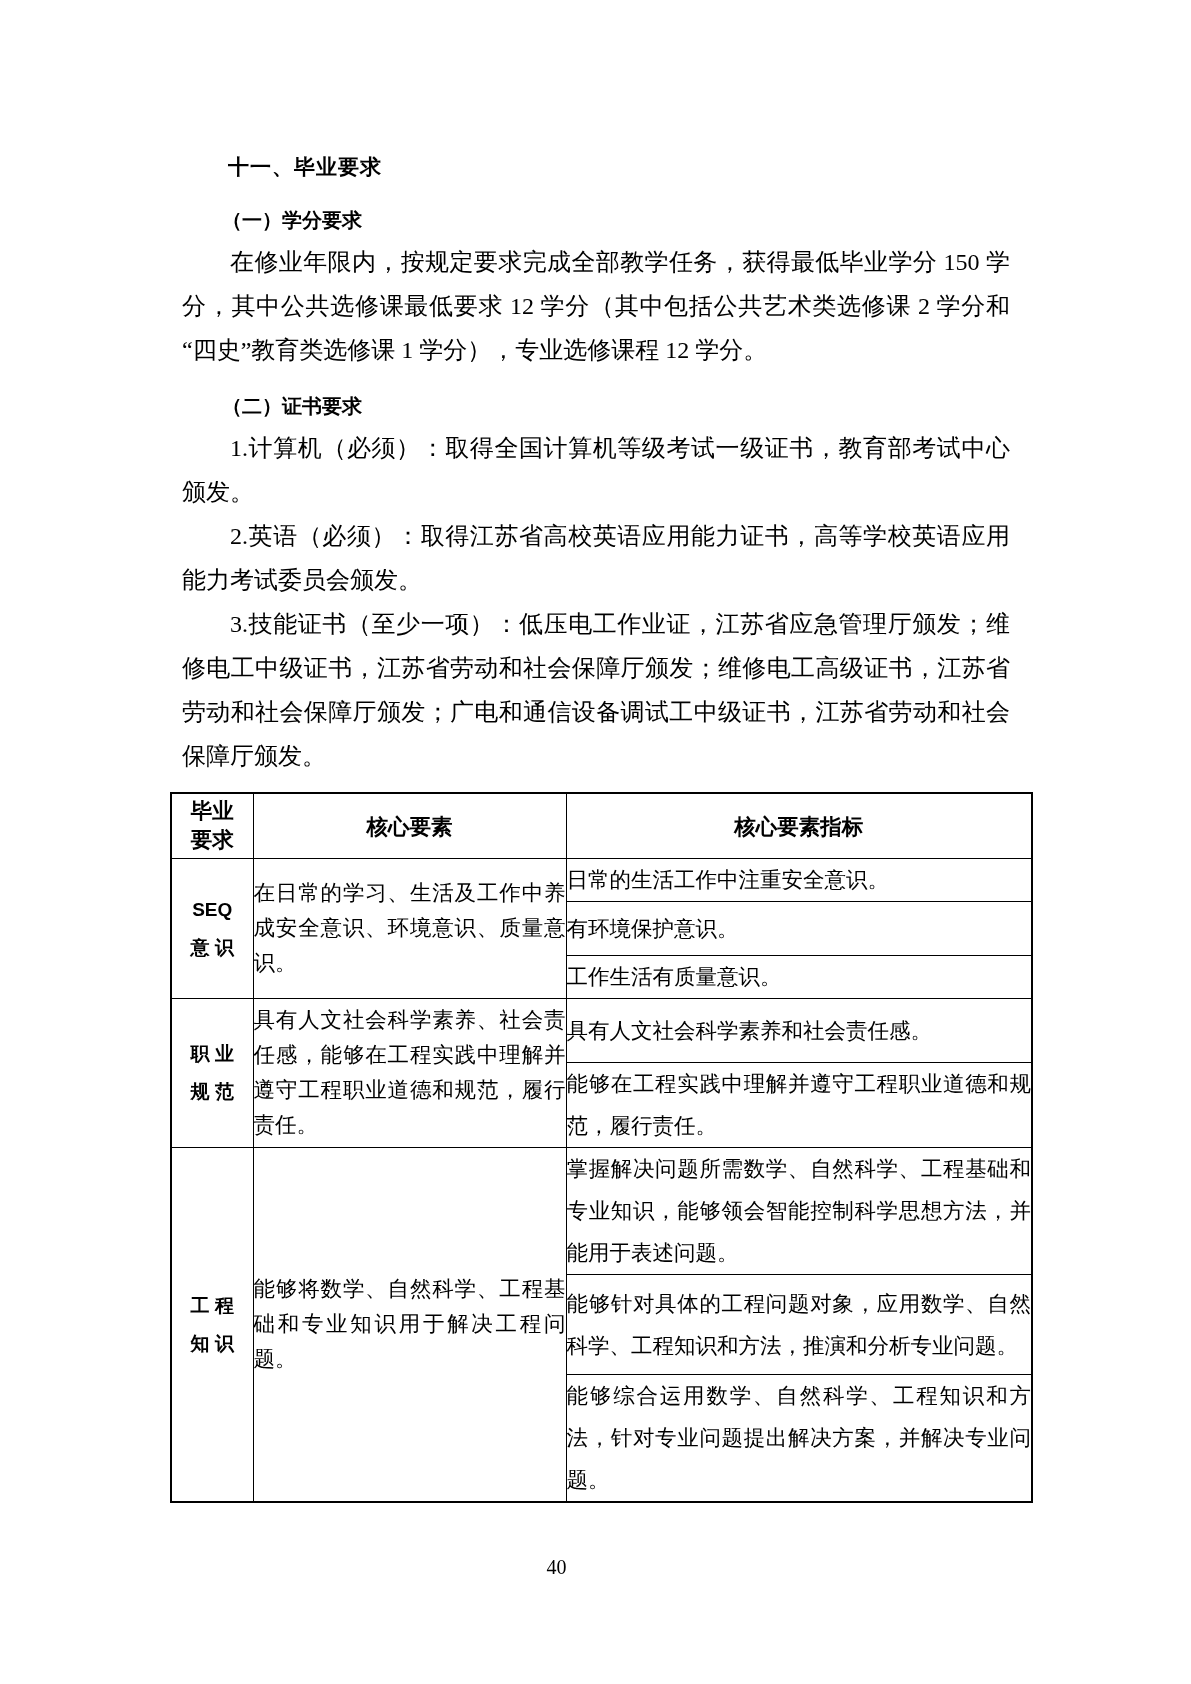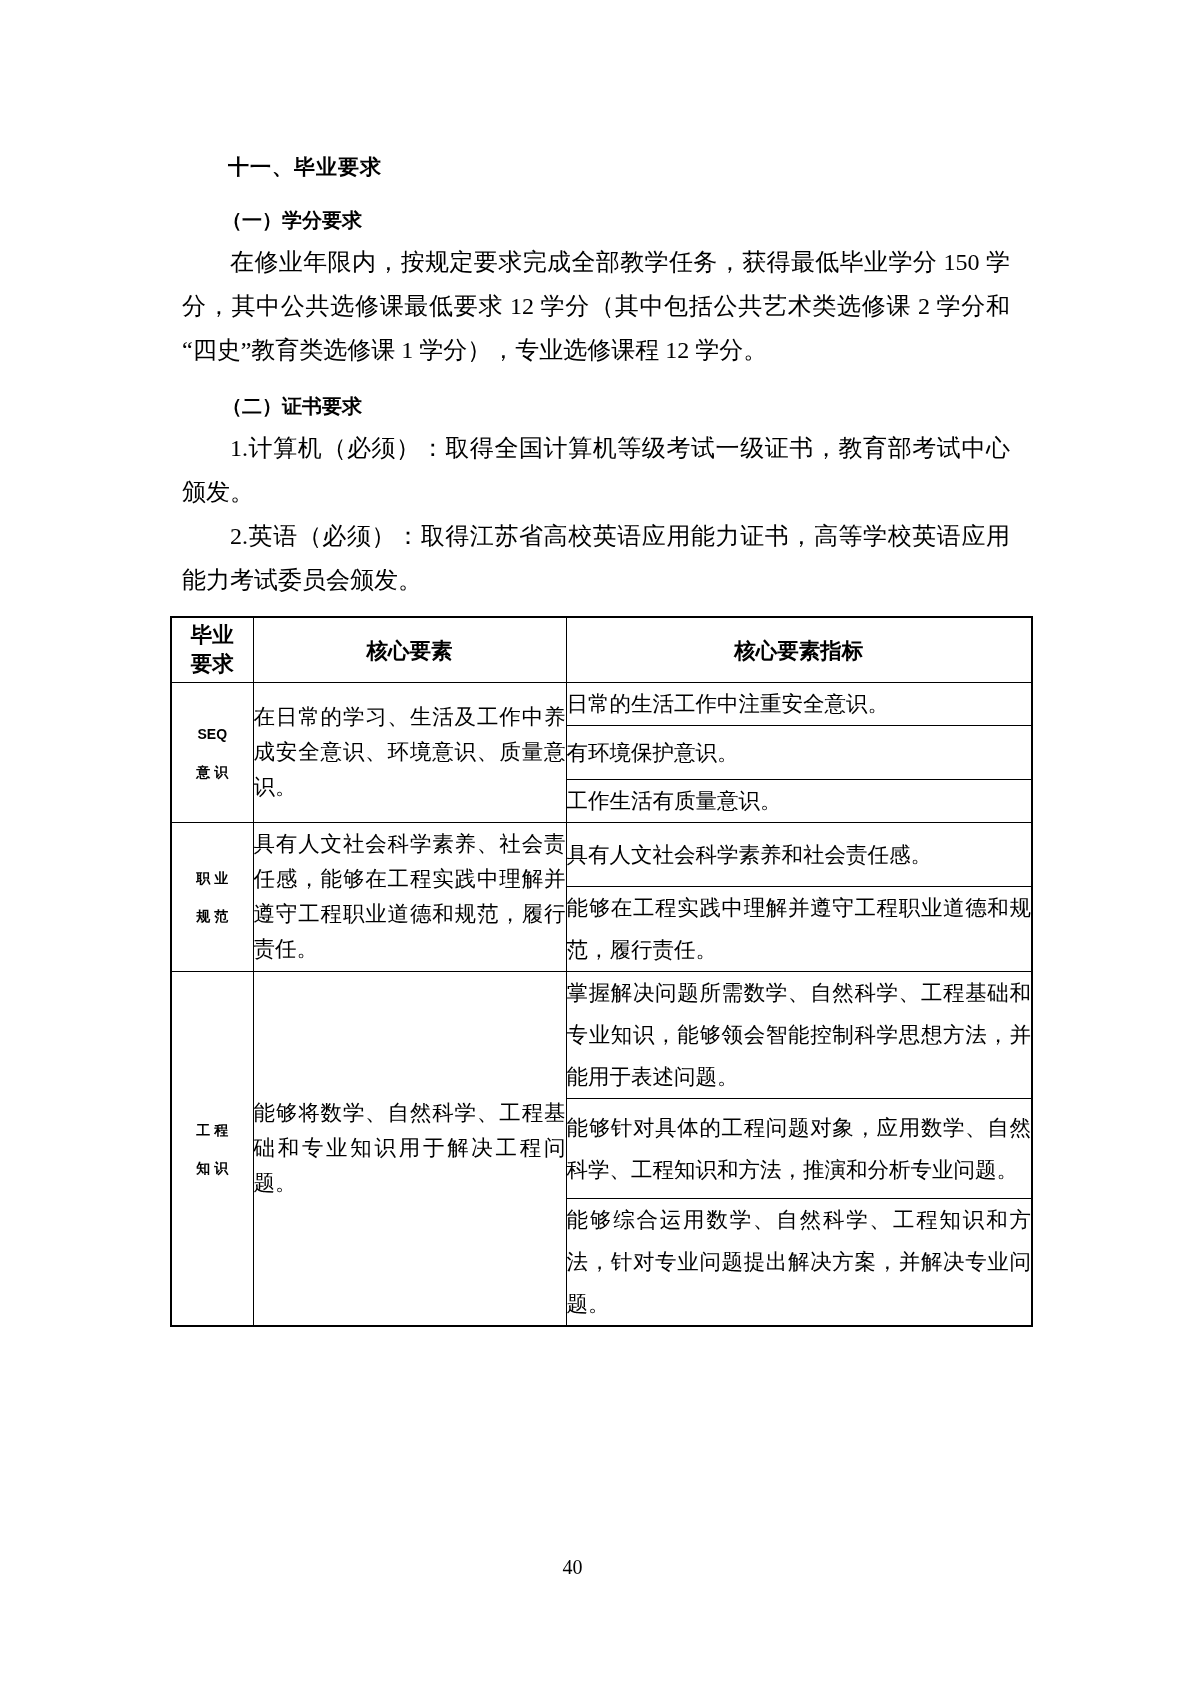--- a/index.html
+++ b/index.html
@@ -60,21 +60,21 @@
     font-family: "Liberation Sans", "DejaVu Sans", sans-serif;
     font-weight: 700;
     font-size: 21.5px;
     text-align: center;
     height: 64px;
   }
   th.col-req { white-space: pre-line; line-height: 29px; }
   td.cell-req {
     font-family: "Liberation Sans", "DejaVu Sans", sans-serif;
     font-weight: 700;
-    font-size: 14px;
+    font-size: 19px;
     text-align: center;
     white-space: pre-line;
     line-height: 38px;
   }
   td.cell-elem {
     font-size: 21.5px;
     line-height: 35px;
     padding: 6px 8px 6px 12px;
     text-align: justify;
   }
@@ -88,39 +88,40 @@
   tr.h54 { height: 54px; }
   tr.h42 { height: 42px; }
   tr.h64 { height: 64px; }
   tr.h76 { height: 76px; }
   tr.h108 { height: 108px; }
   tr.h100 { height: 100px; }
   tr.h90 { height: 90px; }
   .page-number {
     position: absolute;
     top: 1556px;
-    left: 16px;
+    left: 0;
     width: 1113px;
     text-align: center;
     font-size: 20px;
   }
 </style>
 </head>
 <body>
 
 <div class="content">
 
   <h1 class="doc-title">十一、毕业要求</h1>
 
   <h2 class="sec-heading">（一）学分要求</h2>
   <p class="body-para">在修业年限内，按规定要求完成全部教学任务，获得最低毕业学分 150 学分，其中公共选修课最低要求 12 学分（其中包括公共艺术类选修课 2 学分和“四史”教育类选修课 1 学分），专业选修课程 12 学分。</p>
 
   <h2 class="sec-heading">（二）证书要求</h2>
   <p class="body-para">1.计算机（必须）：取得全国计算机等级考试一级证书，教育部考试中心颁发。</p>
   <p class="body-para">2.英语（必须）：取得江苏省高校英语应用能力证书，高等学校英语应用能力考试委员会颁发。</p>
+  <p class="body-para">3.技能证书（至少一项）：低压电工作业证，江苏省应急管理厅颁发；维修电工中级证书，江苏省劳动和社会保障厅颁发；维修电工高级证书，江苏省劳动和社会保障厅颁发；广电和通信设备调试工中级证书，江苏省劳动和社会保障厅颁发。</p>
 
 
   <div class="table-wrap">
     <table class="req-table">
       <colgroup>
         <col style="width:82px">
         <col style="width:313px">
         <col style="width:466px">
       </colgroup>
       <thead>

